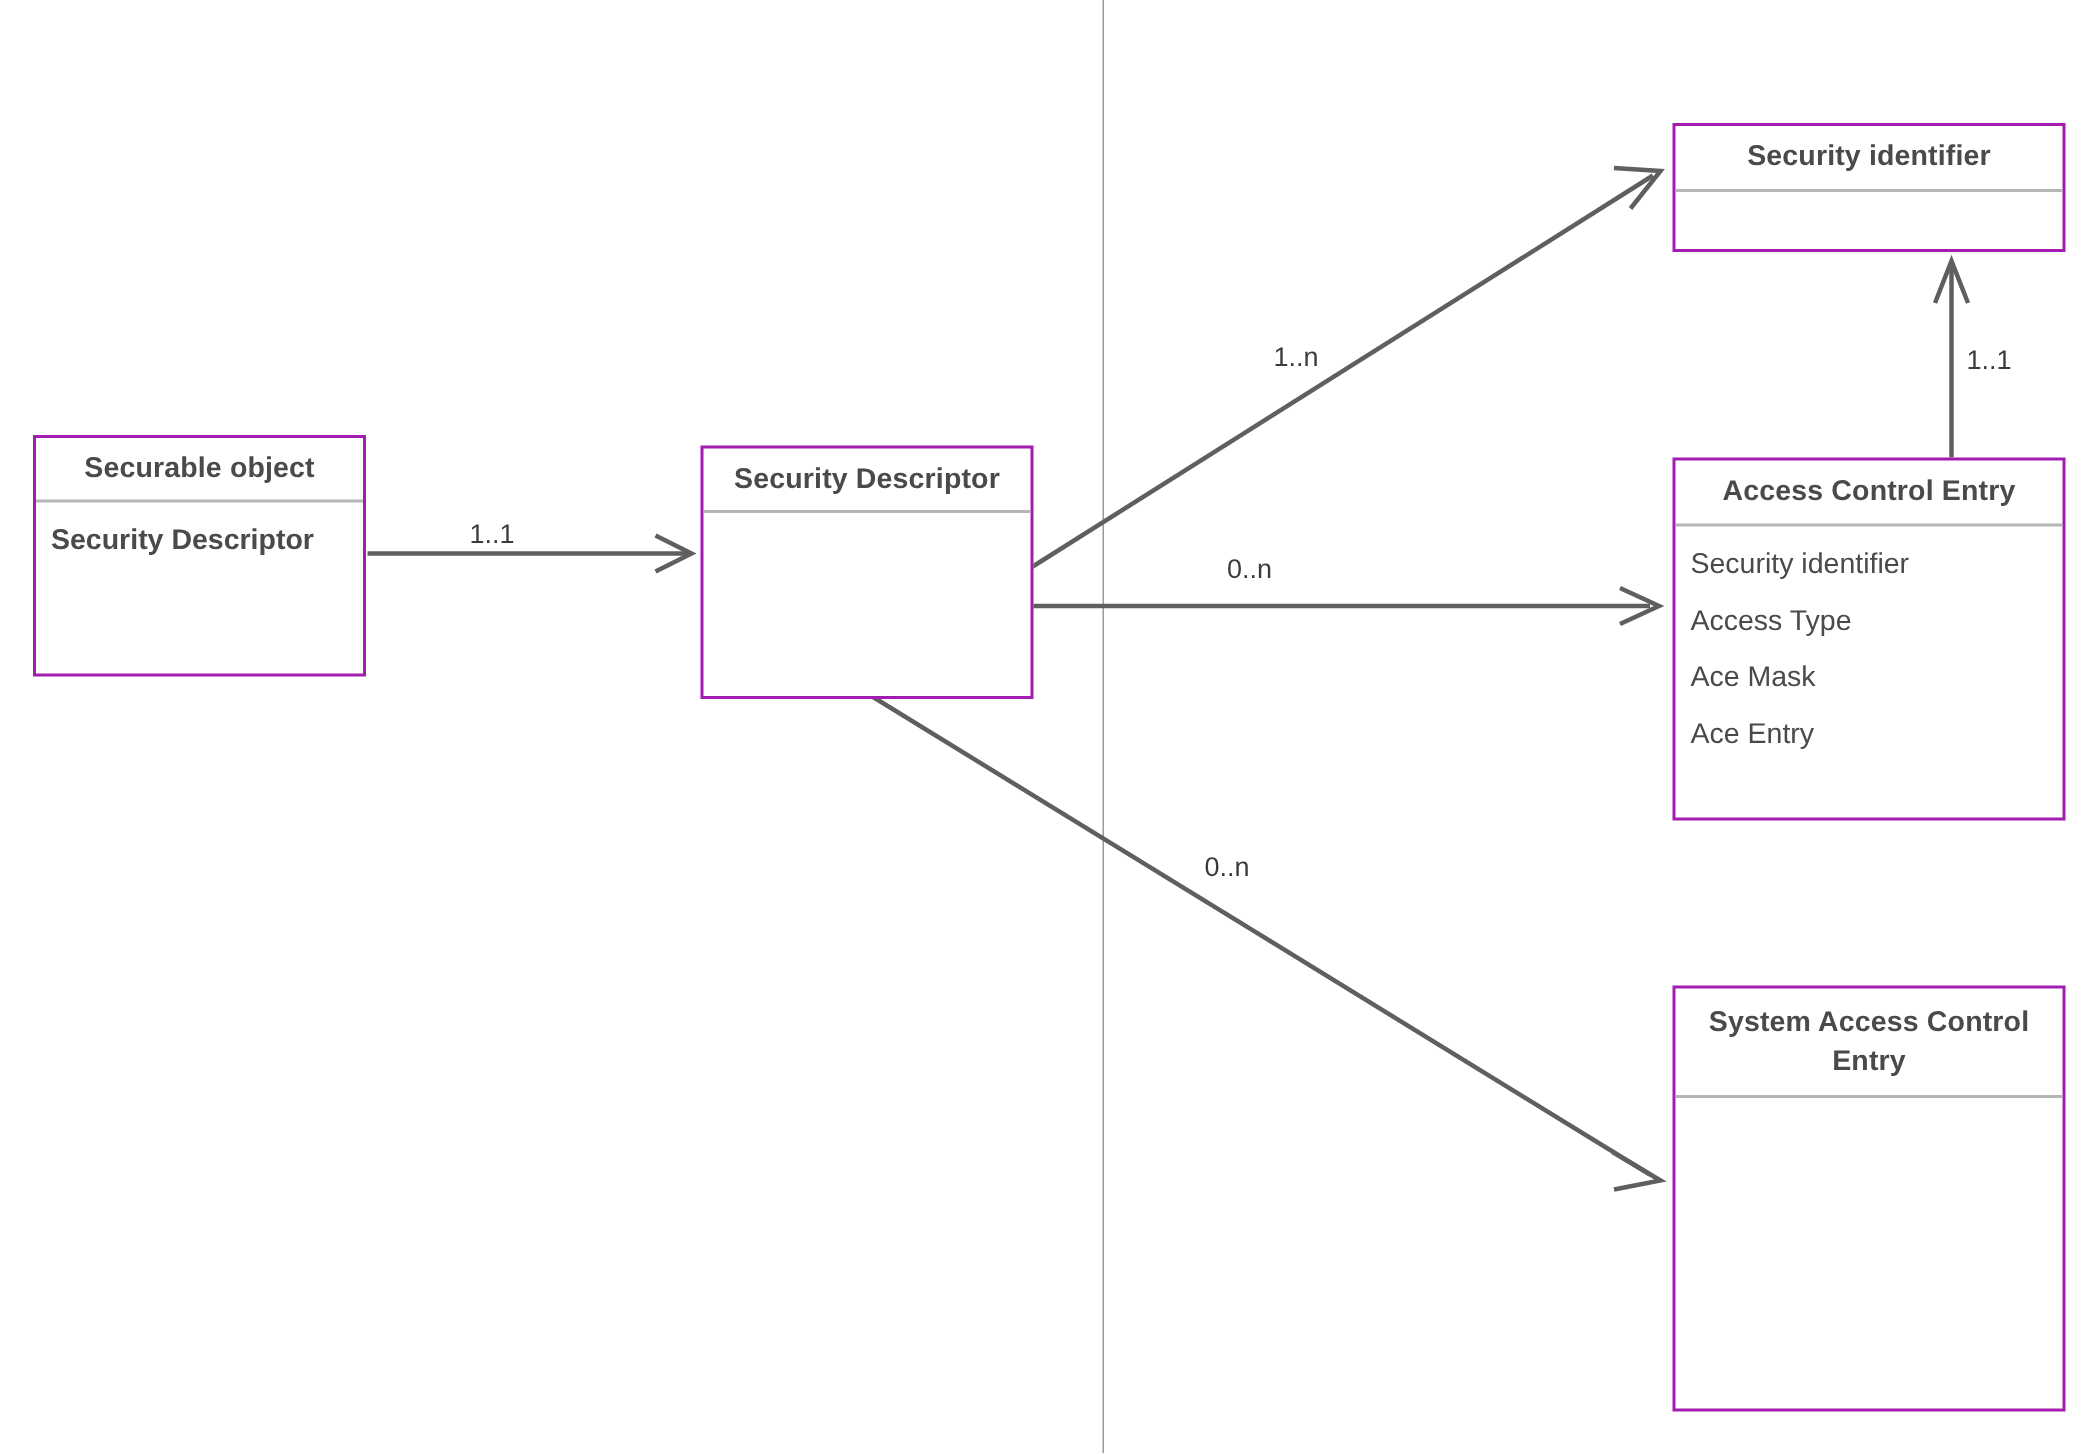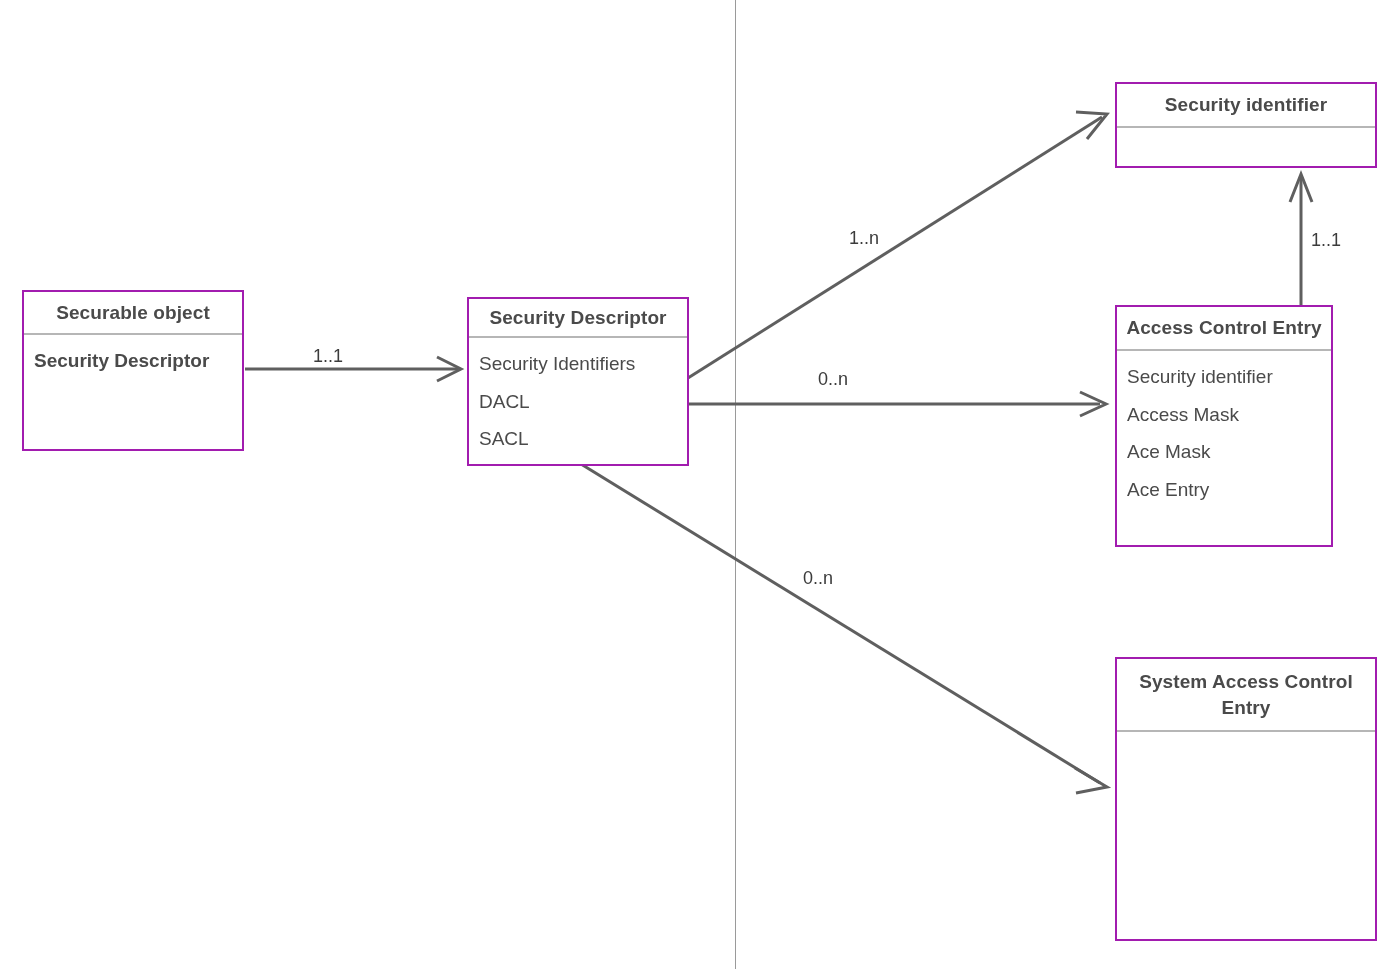--- a/index.html
+++ b/index.html
@@ -149,37 +149,32 @@
 
   <div class="uml-box" style="left:22px; top:290px; width:222px; height:161px;">
     <div class="uml-header" style="height:43px;">Securable object</div>
     <div class="uml-body">
       <div class="uml-attr bold">Security Descriptor</div>
     </div>
   </div>
 
   <div class="uml-box" style="left:467px; top:297px; width:222px; height:169px;">
     <div class="uml-header" style="height:43px;">Security Descriptor</div>
-    <div class="uml-body">
-      <div class="uml-attr">Security Identifiers</div>
-      <div class="uml-attr">DACL</div>
-      <div class="uml-attr">SACL</div>
-    </div>
   </div>
 
   <div class="uml-box" style="left:1115px; top:82px; width:262px; height:86px;">
     <div class="uml-header" style="height:44px;">Security identifier</div>
     <div class="uml-body"></div>
   </div>
 
-  <div class="uml-box" style="left:1115px; top:305px; width:218px; height:242px;">
+  <div class="uml-box" style="left:1115px; top:305px; width:262px; height:242px;">
     <div class="uml-header" style="height:44px;">Access Control Entry</div>
     <div class="uml-body">
       <div class="uml-attr">Security identifier</div>
-      <div class="uml-attr">Access Mask</div>
+      <div class="uml-attr">Access Type</div>
       <div class="uml-attr">Ace Mask</div>
       <div class="uml-attr">Ace Entry</div>
     </div>
   </div>
 
   <div class="uml-box" style="left:1115px; top:657px; width:262px; height:284px;">
     <div class="uml-header" style="height:73px;">System Access Control
 Entry</div>
     <div class="uml-body"></div>
   </div>

